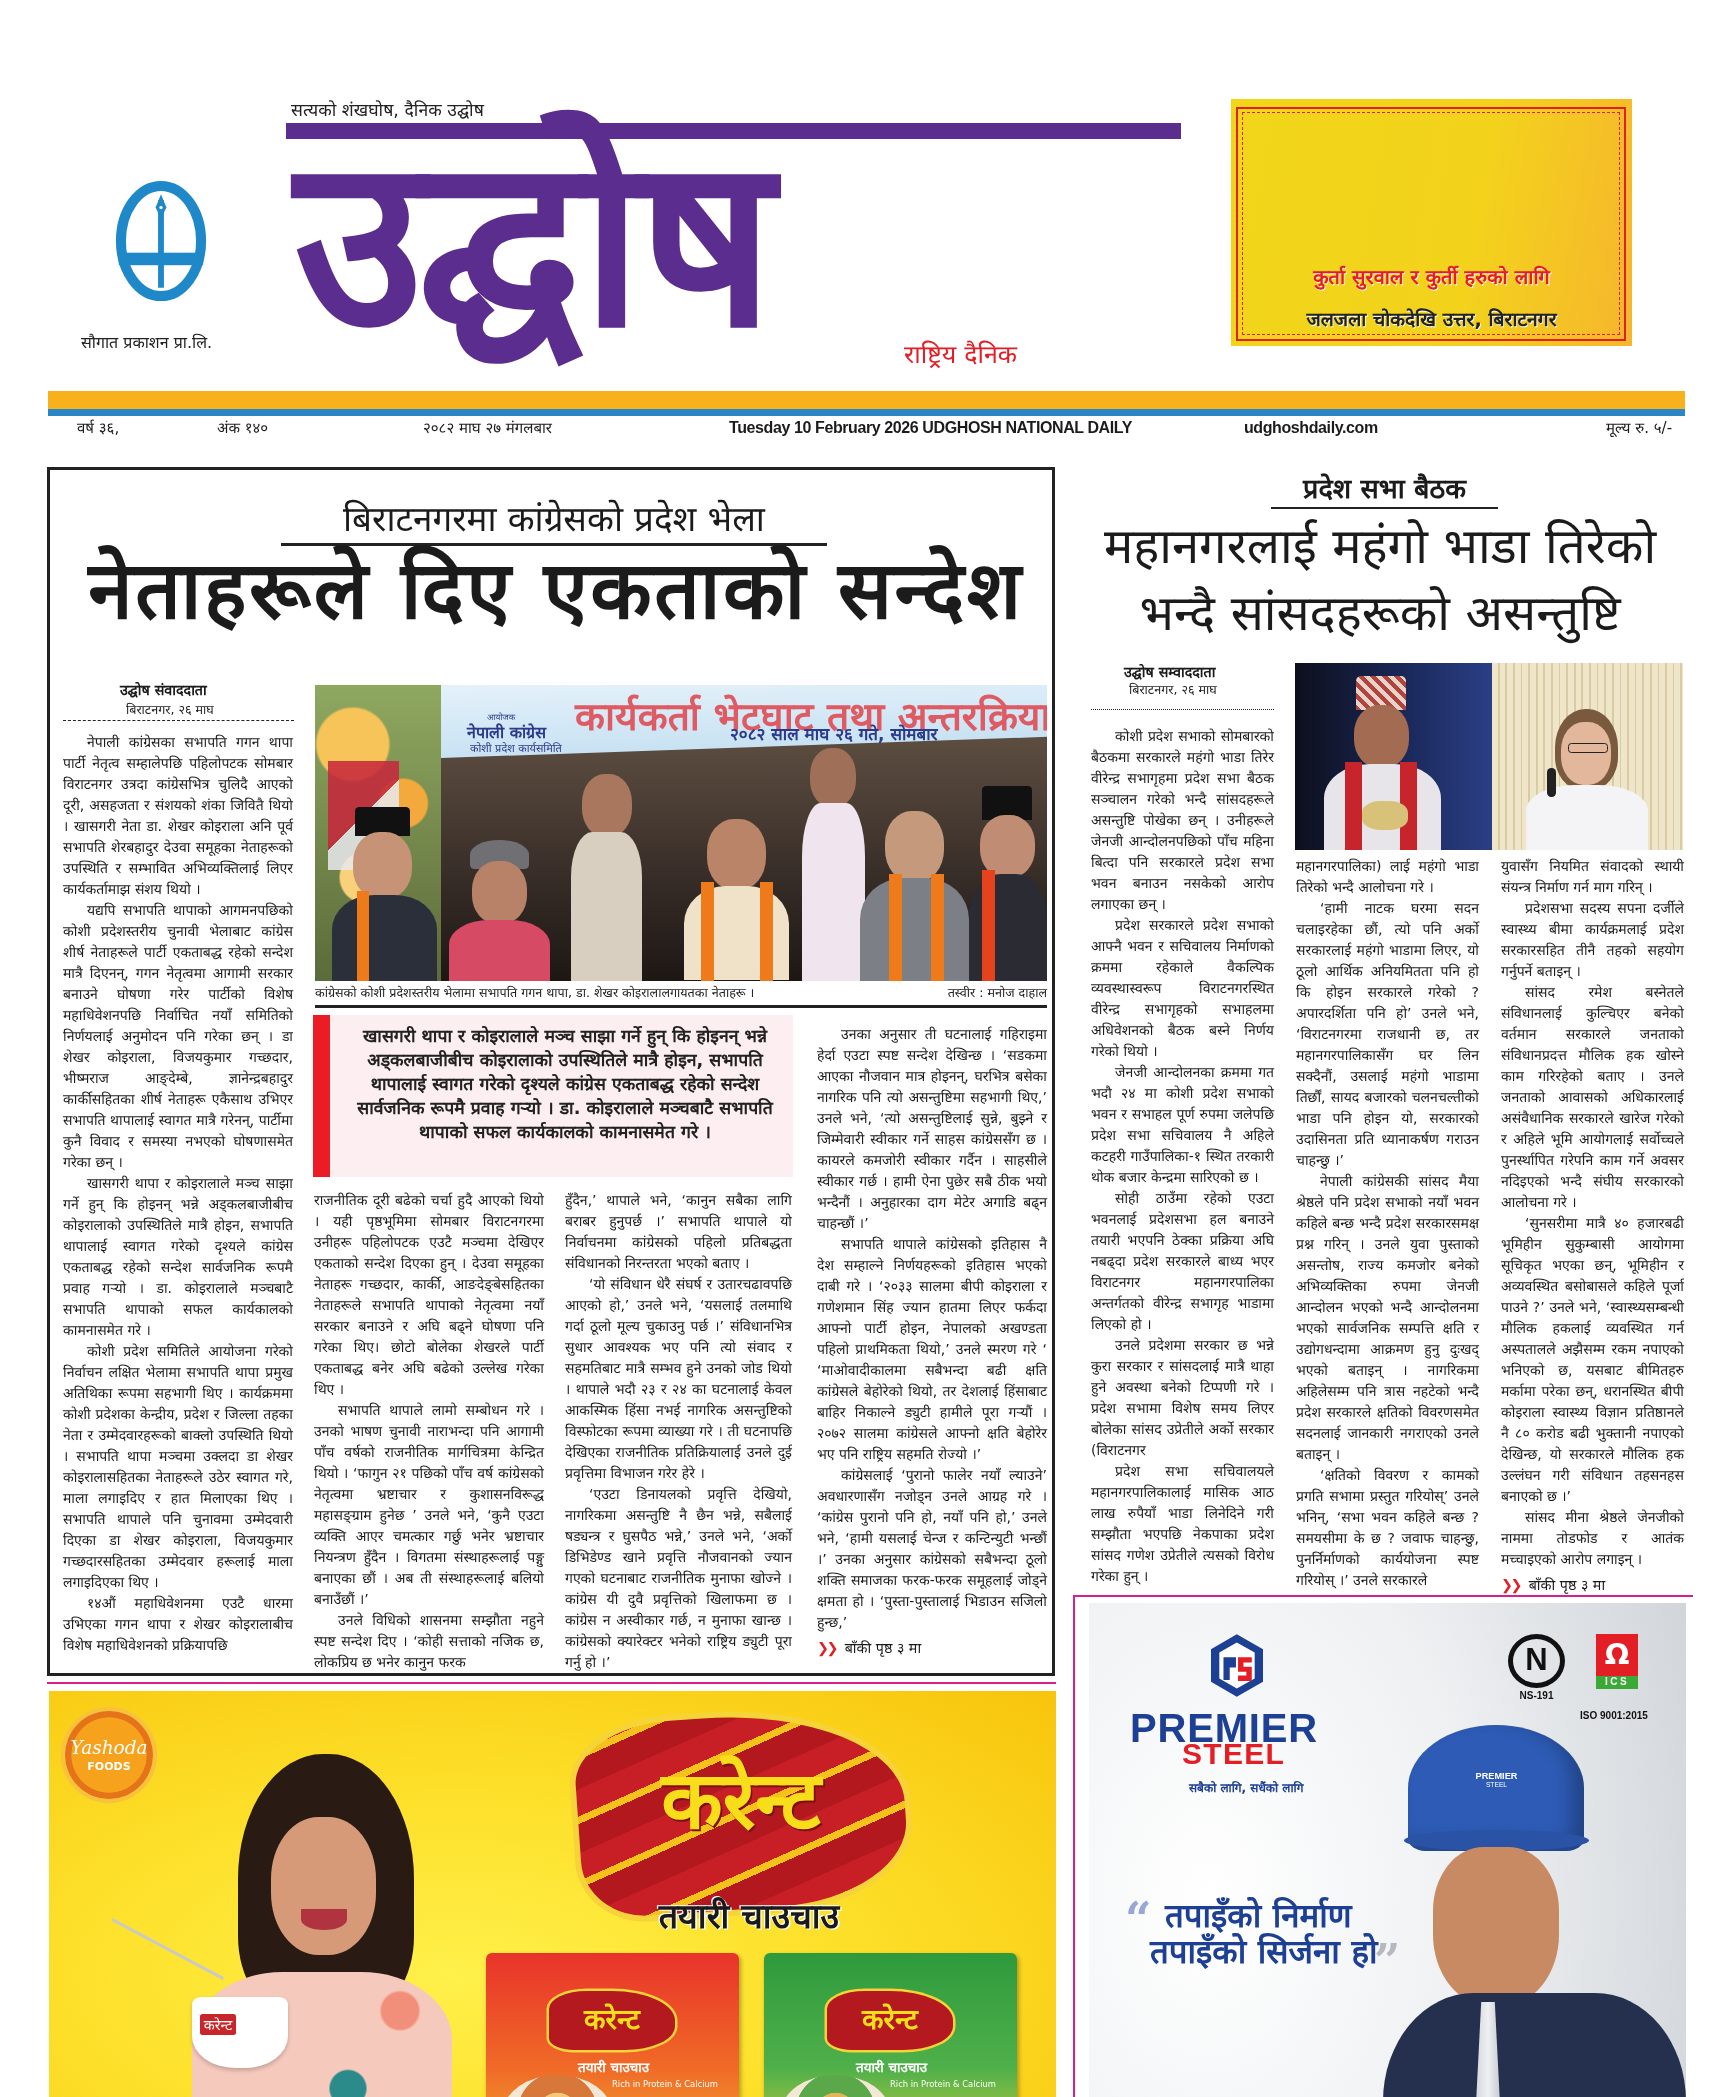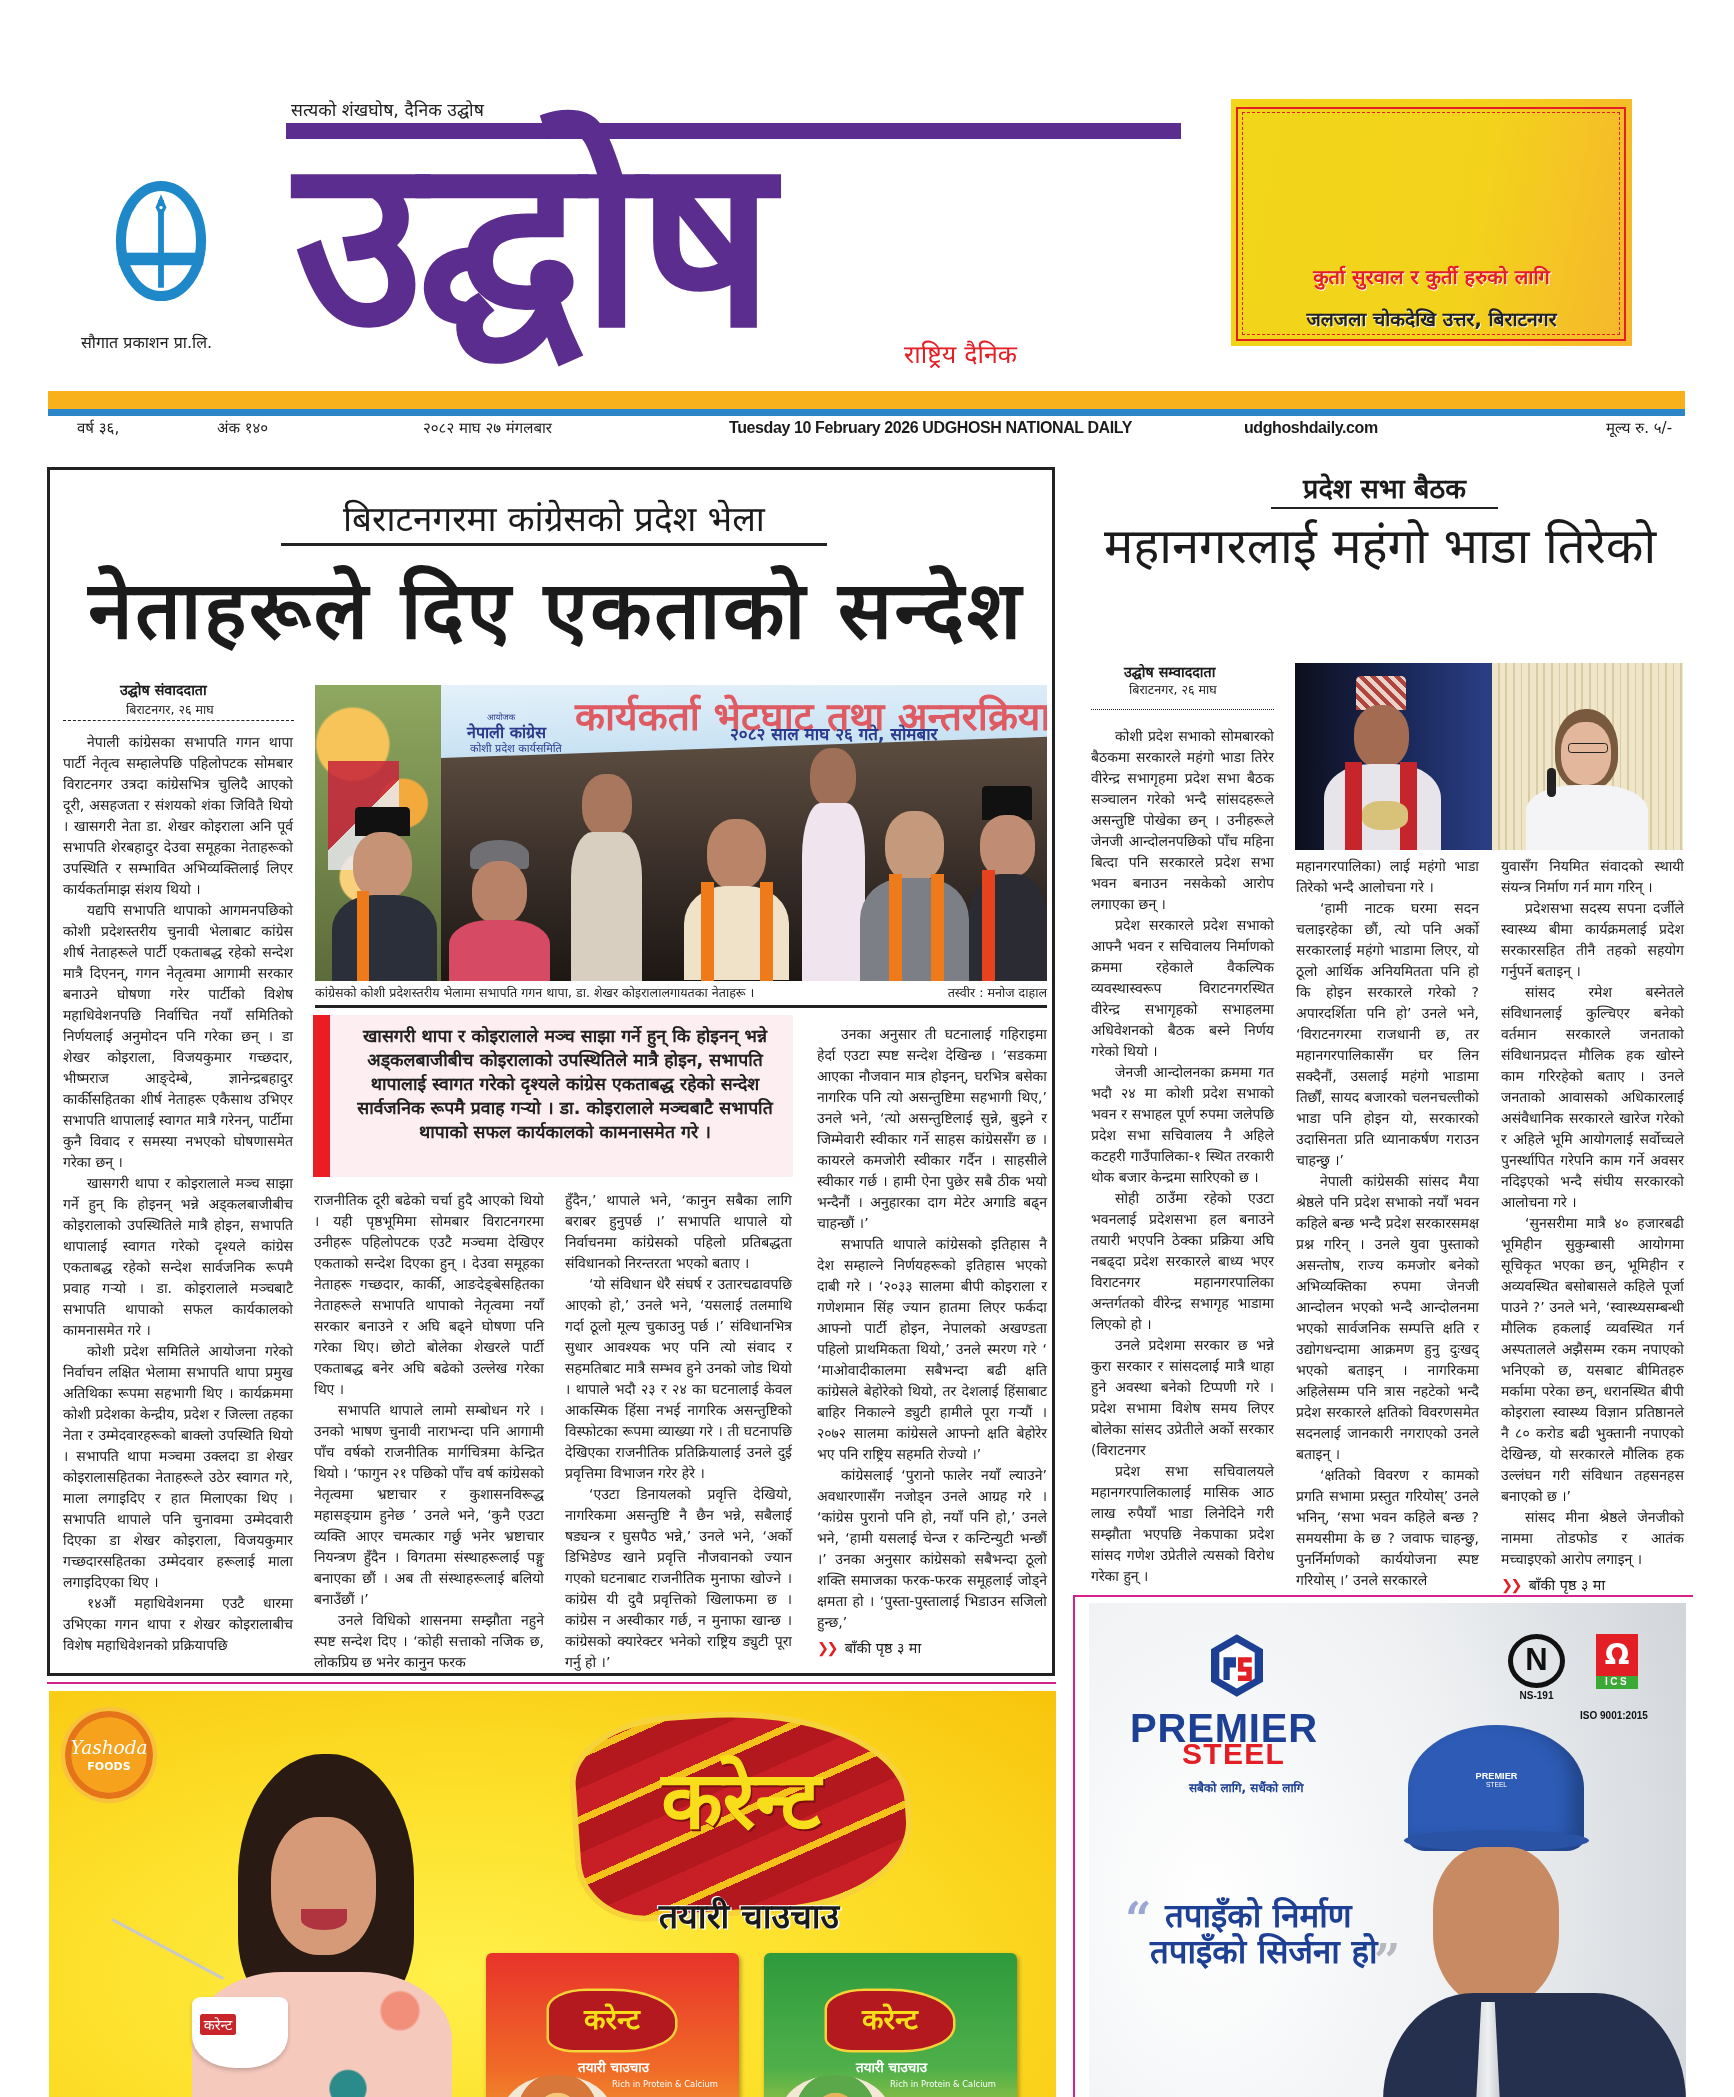--- a/index.html
+++ b/index.html
@@ -28,21 +28,21 @@
   .banjaran .name{position:absolute;left:0;right:0;top:70px;text-align:center;font-size:71px;line-height:80px;
                   font-weight:bold;color:#e31e24;text-shadow:1.7px 1.7px 0 #fff,-1.3px -1.3px 0 #fff,2.5px 3.4px 3.4px rgba(0,0,0,.35);}
   .banjaran .tag{position:absolute;left:0;right:0;top:164px;text-align:center;font-size:20px;font-weight:bold;color:#e31e24;
                  text-shadow:0.8px 0.8px 0 #fff;}
   .banjaran .addr{position:absolute;left:0;right:0;top:206px;text-align:center;font-size:19.3px;font-weight:bold;color:#222;
                   text-shadow:0.8px 0.8px 0 #fff;}
   
   .leadbox{left:47px;top:467px;width:1002px;height:1203px;border:3.4px solid #222;}
   .kicker{left:281px;top:498px;width:546px;text-align:center;font-size:35px;line-height:42px;white-space:nowrap;
           border-bottom:3.4px solid #222;padding-bottom:2.5px;}
-  .headline{left:84px;top:558px;width:944px;text-align:center;font-size:80px;line-height:105px;font-weight:bold;
+  .headline{left:84px;top:538px;width:944px;text-align:center;font-size:80px;line-height:105px;font-weight:bold;
             white-space:nowrap;letter-spacing:2.5px;}
   .byline-author{font-size:14.3px;font-weight:bold;white-space:nowrap;}
   .byline-place{font-size:12.6px;white-space:nowrap;}
   .dash{height:0;border-top:1.7px dashed #222;}
   .col p{margin:0;text-indent:24px;text-align:justify;font-size:14px;line-height:21px;}
   .col p.cont{text-indent:0;}
   .col .more{margin-top:5.9px;font-size:14.3px;line-height:18.5px;white-space:nowrap;}
   .col .more .arrow{color:#e31e24;font-weight:bold;margin-right:4.2px;letter-spacing:-2.5px;}
   .photo{overflow:hidden;}
   .caption{font-size:12.6px;line-height:15px;white-space:nowrap;}
@@ -186,20 +186,21 @@
   <p>कांग्रेसलाई ‘पुरानो फालेर नयाँ ल्याउने’ अवधारणासँग नजोड्न उनले आग्रह गरे । ‘कांग्रेस पुरानो पनि हो, नयाँ पनि हो,’ उनले भने, ‘हामी यसलाई चेन्ज र कन्टिन्युटी भन्छौं ।’ उनका अनुसार कांग्रेसको सबैभन्दा ठूलो शक्ति समाजका फरक-फरक समूहलाई जोड्ने क्षमता हो । ‘पुस्ता-पुस्तालाई भिडाउन सजिलो हुन्छ,’</p>
   <div class="more">
     <span class="arrow">❯❯</span>
     <span>बाँकी पृष्ठ ३ मा</span>
   </div>
 </div>
 
 <div class="abs k2">प्रदेश सभा बैठक</div>
 <div class="abs h2">
   <div>महानगरलाई महंगो भाडा तिरेको</div>
+  <div>भन्दै सांसदहरूको असन्तुष्टि</div>
 </div>
 <div class="abs byline-author" style="left:1124px;top:662px;">उद्घोष सम्वाददाता</div>
 <div class="abs byline-place" style="left:1129px;top:681px;">बिराटनगर, २६ माघ</div>
 <div class="abs" style="left:1091px;top:709px;width:183px;border-top:1.7px dotted #222;"></div>
 
 <div class="abs photo" style="left:1295px;top:663px;width:388px;height:187px;">
   <div class="abs" style="left:0;top:0;width:197px;height:187px;background:linear-gradient(90deg,#0d0f1c 0%,#1b2a5e 60%,#2b3f86 100%);">
     <div class="abs" style="left:61px;top:12.6px;width:50px;height:34px;background:repeating-linear-gradient(45deg,#b0453f 0 4.2px,#e9d2c8 4.2px 8.4px);border-radius:5px 5px 0 0;"></div>
     <div class="abs" style="left:59px;top:42px;width:55px;height:63px;background:#a26b52;border-radius:45%;"></div>
     <div class="abs" style="left:29px;top:101px;width:117px;height:86px;background:#e7e5e9;border-radius:40% 40% 0 0;"></div>

